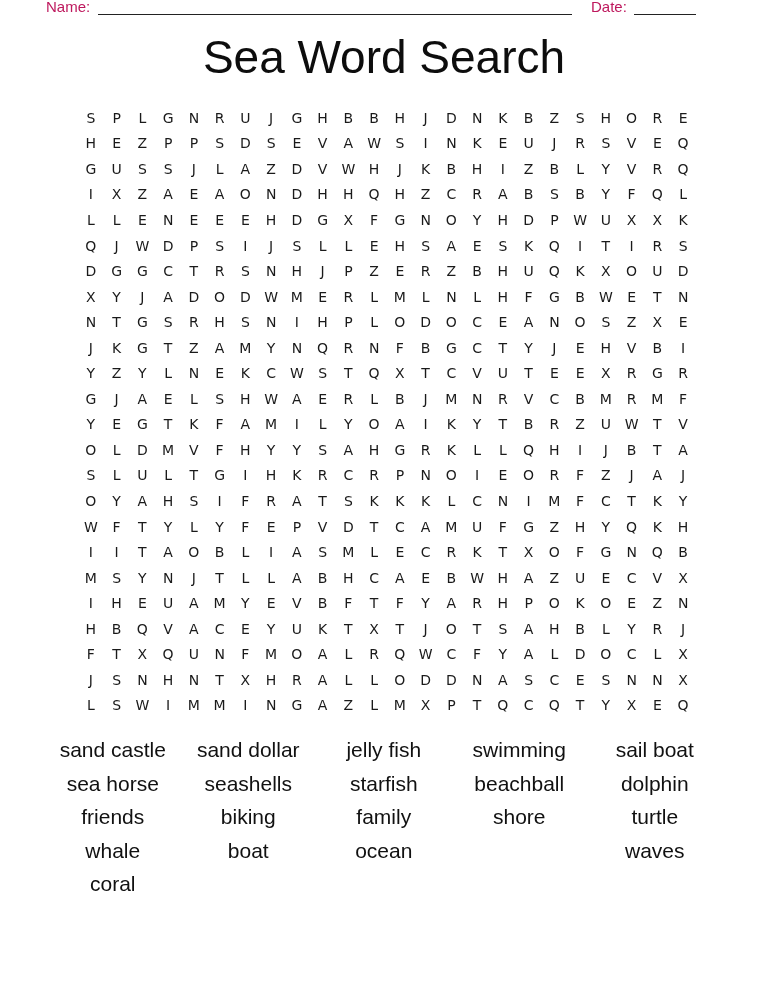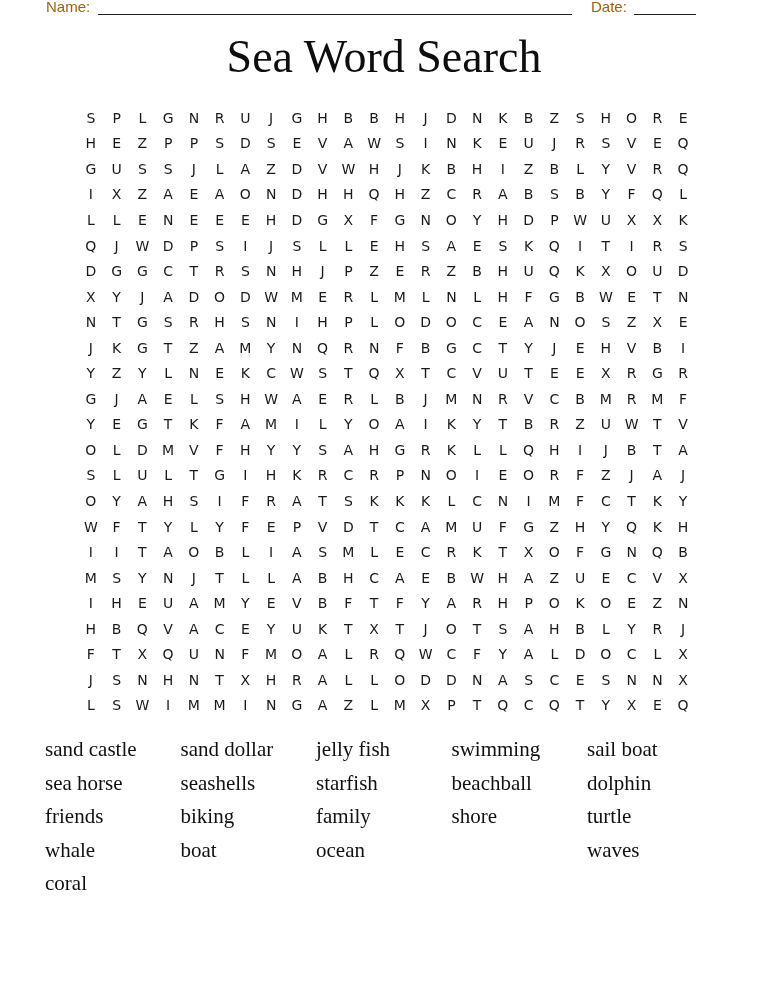--- a/index.html
+++ b/index.html
@@ -1,28 +1,28 @@
 <!DOCTYPE html>
 <html><head>
 <meta charset="utf-8">
 <style>
   html, body { margin:0; padding:0; background:#ffffff; }
   body { width:768px; height:994px; position:relative; overflow:hidden; color:#111; }
-  .header-line { position:absolute; top:0; left:0; width:634px; height:20px; font-family:"Liberation Sans", sans-serif; font-size:15px; color:#a16207; }
+  .header-line { position:absolute; top:0; left:0; width:634px; height:20px; font-family:"Liberation Sans", sans-serif; font-size:15px; color:#be185d; }
   .name-label { position:absolute; left:46px; top:-2px; }
   .name-blank { position:absolute; left:98px; top:14px; width:474px; border-bottom:1px solid #222; }
   .date-label { position:absolute; left:591px; top:-2px; }
   .date-blank { position:absolute; left:634px; top:14px; width:62px; border-bottom:1px solid #222; }
-  .title { position:absolute; top:30px; left:0; width:768px; text-align:center; font-family:Liberation Serif, serif; font-size:46px; letter-spacing:0px; color:#0d0d0d; }
+  .title { position:absolute; top:30px; left:0; width:768px; text-align:center; font-family:Liberation Sans, sans-serif; font-size:46px; letter-spacing:0px; color:#0d0d0d; }
   .grid { position:absolute; left:78px; top:105px; }
   .grid-row { display:flex; height:25.55px; align-items:center; }
   .cell { width:25.75px; text-align:center; font-family:"DejaVu Sans", sans-serif; font-size:14px; color:#1a1a1a; }
   .words { position:absolute; left:45px; top:733px; display:flex; }
   .word-col { width:135.5px; }
-  .word { font-family:Liberation Serif, serif; font-size:21px; height:33.6px; line-height:33.6px; color:#111; white-space:nowrap; }
+  .word { font-family:Liberation Sans, sans-serif; font-size:21px; height:33.6px; line-height:33.6px; color:#111; white-space:nowrap;text-align:center; }
 </style>
 </head>
 <body>
 
 <div class="header-line">
   <span class="name-label">Name:</span>
   <div class="name-blank"></div>
   <span class="date-label">Date:</span>
   <div class="date-blank"></div>
 </div>

